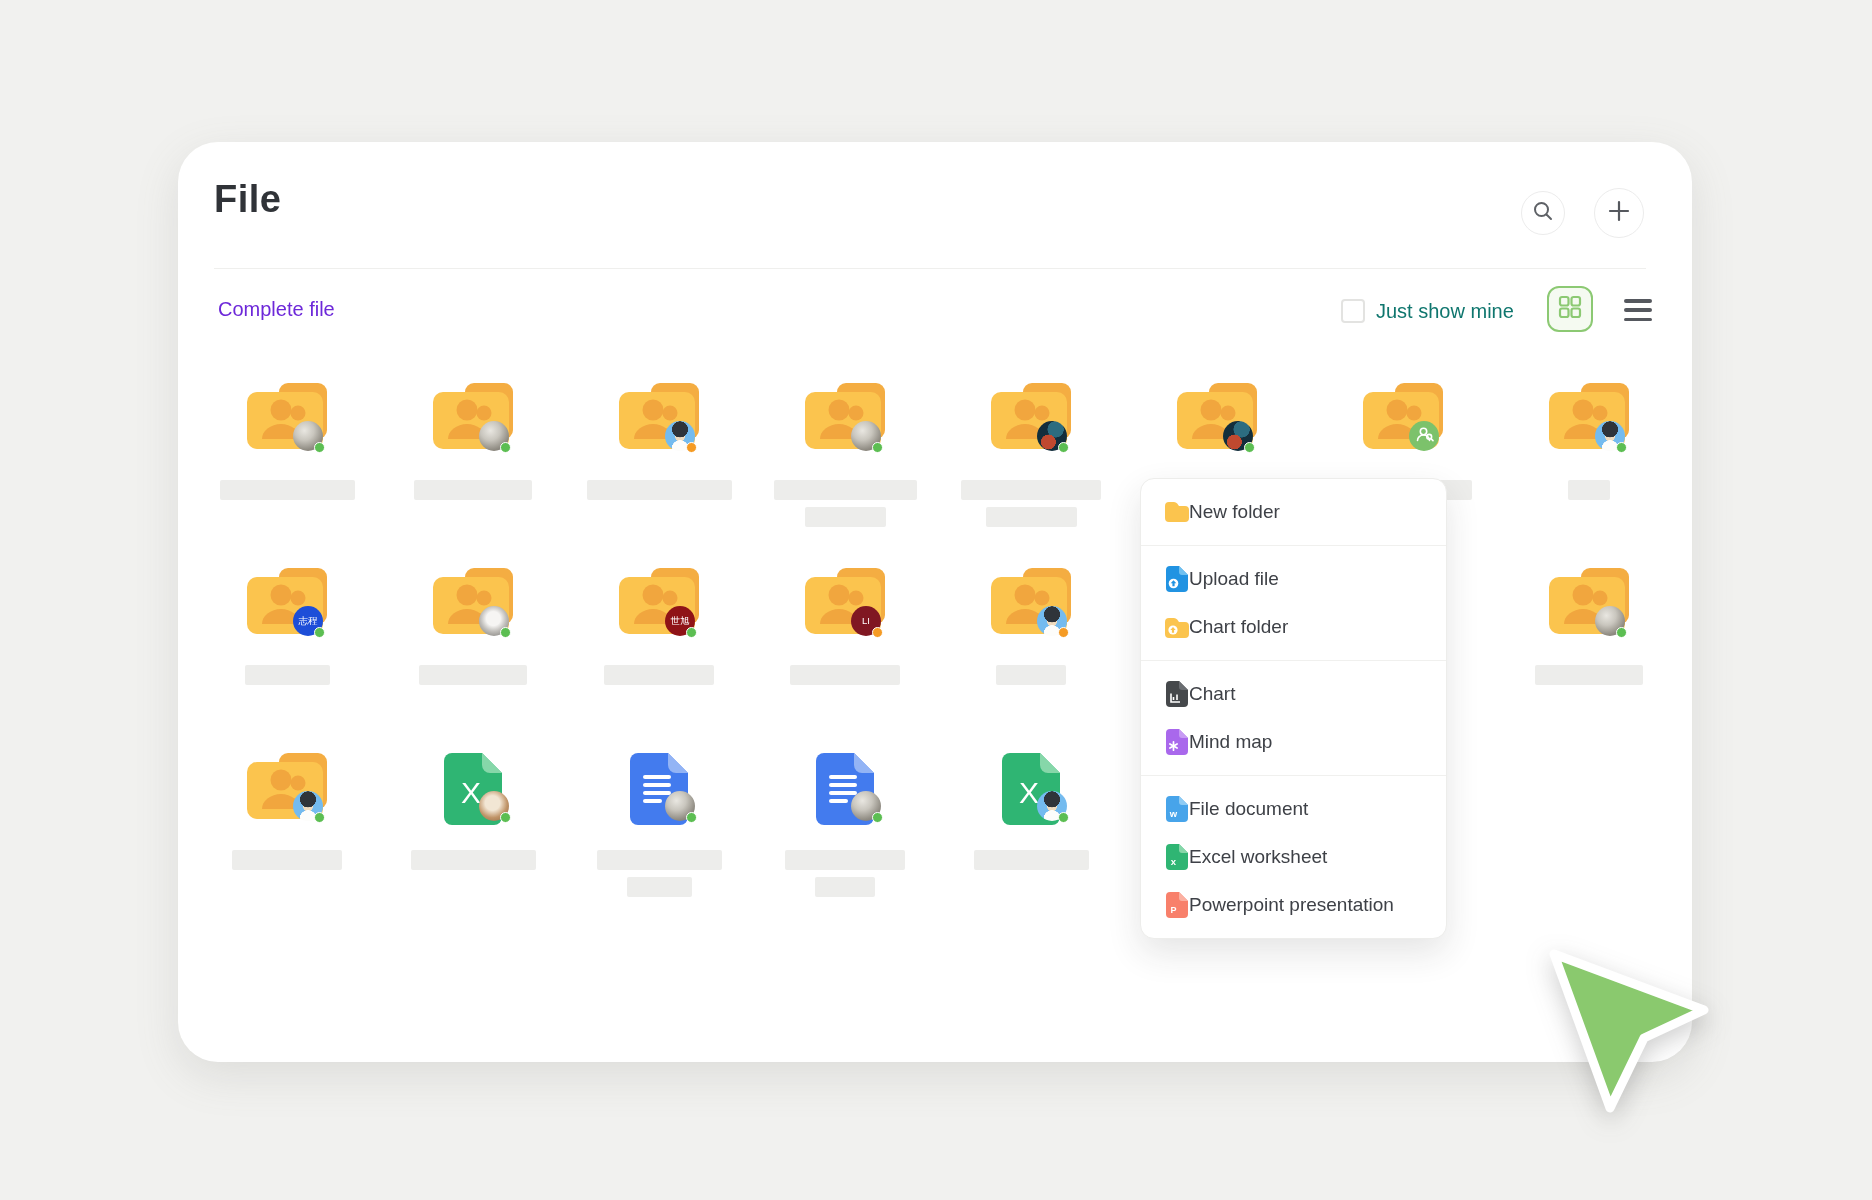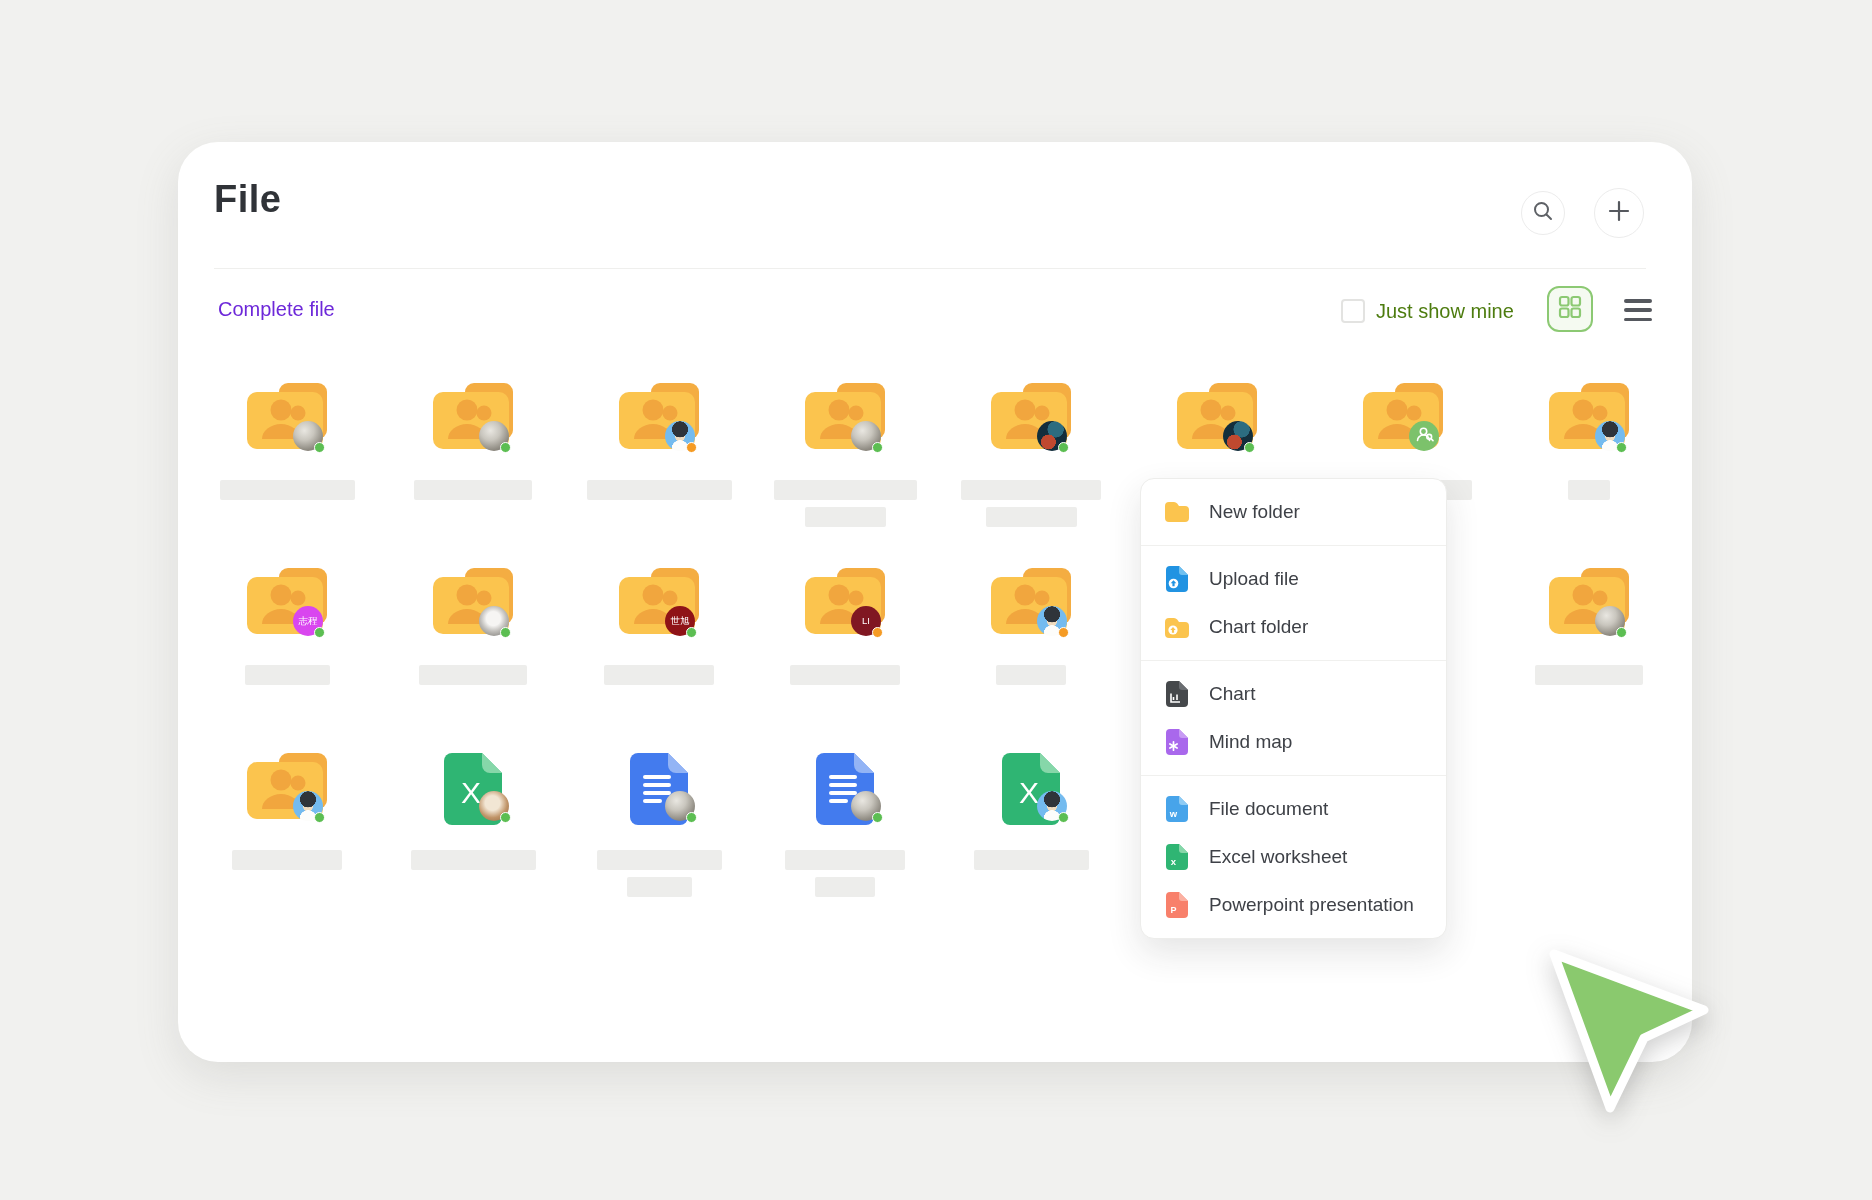--- a/index.html
+++ b/index.html
@@ -23,21 +23,21 @@
     position:absolute; background:#fff; border:1px solid #ECECEC; border-radius:50%;
     display:flex; align-items:center; justify-content:center; cursor:pointer;
   }
   .icon-btn.search { left:1343px; top:49px; width:44px; height:44px; }
   .icon-btn.add    { left:1416px; top:46px; width:50px; height:50px; }
   .hdr-divider { position:absolute; left:36px; right:46px; top:126px; height:1px; background:#EFEFED; }
 
   .toolbar-label { position:absolute; left:40px; top:156px; font-size:20px; color:#6d28d9; }
   .checkbox { position:absolute; left:1163px; top:157px; width:24px; height:24px;
     border:2px solid #E3E3E1; border-radius:4px; background:#fff; cursor:pointer; }
-  .checkbox-label { position:absolute; left:1198px; top:158px; font-size:20px; color:#4d7c0f; cursor:pointer; }
+  .checkbox-label { position:absolute; left:1198px; top:158px; font-size:20px; color:#0f766e; cursor:pointer; }
   .view-grid-btn { position:absolute; left:1369px; top:144px; width:46px; height:46px;
     border:2px solid #8CC973; border-radius:12px; background:#F5FAF1;
     display:flex; align-items:center; justify-content:center; cursor:pointer; }
   .view-list-btn { position:absolute; left:1446px; top:155px; width:28px; height:26px;
     display:flex; flex-direction:column; justify-content:space-between; padding:2px 0; cursor:pointer; }
   .view-list-btn .hl { height:3.5px; background:#55585E; border-radius:2px; }
 
   #grid { position:absolute; left:16px; top:241px; width:1488px; }
   .grid-row { position:relative; display:grid; grid-template-columns:repeat(8,186px); height:185px; }
   .grid-item { position:relative; height:185px; }
@@ -51,38 +51,38 @@
       radial-gradient(circle at 50% 92%, #FDFDFB 0 26%, rgba(0,0,0,0) 27%),
       radial-gradient(circle at 50% 28%, #2F343A 0 30%, rgba(0,0,0,0) 31%),
       radial-gradient(circle at 50% 52%, #F0DCC0 0 22%, rgba(0,0,0,0) 23%),
       #74BBEF; }
   .avatar--dark   { background:
       radial-gradient(circle at 38% 70%, #C0492F 0 26%, rgba(0,0,0,0) 27%),
       radial-gradient(circle at 62% 28%, #2C6C80 0 28%, rgba(0,0,0,0) 29%),
       #132E3C; }
   .avatar--cat    { background:radial-gradient(circle at 48% 42%, #F6F5F3 0 30%, #BFBDB9 55%, #6F6D69 100%); }
   .avatar--hamster{ background:radial-gradient(circle at 45% 40%, #F2E6D4 0 30%, #C09468 60%, #8A5F3C 100%); }
-  .avatar--zhicheng { background:#d946ef; }
+  .avatar--zhicheng { background:#1d4ed8; }
   .avatar--shixu    { background:#8F1317; }
   .avatar--li       { background:#801722; }
   .avatar--share    { background:#7CC26B; }
   .status-dot { position:absolute; right:-2px; bottom:-2px; width:11px; height:11px; border-radius:50%;
     border:1.5px solid #fff; }
   .dot--green  { background:#5CBE52; }
   .dot--orange { background:#F59B24; }
   .bar { height:20px; background:#EDEDEB; border-radius:2px; margin:0 auto; }
   .bar1 { margin-top:31px; }
   .bar2 { margin-top:7px; }
 
   .menu { position:absolute; left:962px; top:336px; width:307px; background:#fff;
     border:1px solid #EDEDEB; border-radius:14px; z-index:20;
     box-shadow:0 14px 34px rgba(40,40,40,.12); overflow:hidden; }
   .menu-group { padding:9px 0; }
   .menu-divider { height:1px; background:#F0F0EE; }
-  .menu-item { height:48px; display:flex; align-items:center; gap:20px; padding:0 24px; cursor:pointer; }
+  .menu-item { height:48px; display:flex; align-items:center; padding:0 24px; cursor:pointer; }
   .mi { width:24px; display:flex; align-items:center; justify-content:center; }
   .ml { font-size:19px; color:#3E4147; }
 
   #cursor { position:absolute; left:1548px; top:946px; z-index:30;
     filter:drop-shadow(0 8px 12px rgba(60,60,60,.25)); }
 </style>
 </head>
 <body>
 
 <div class="card">

